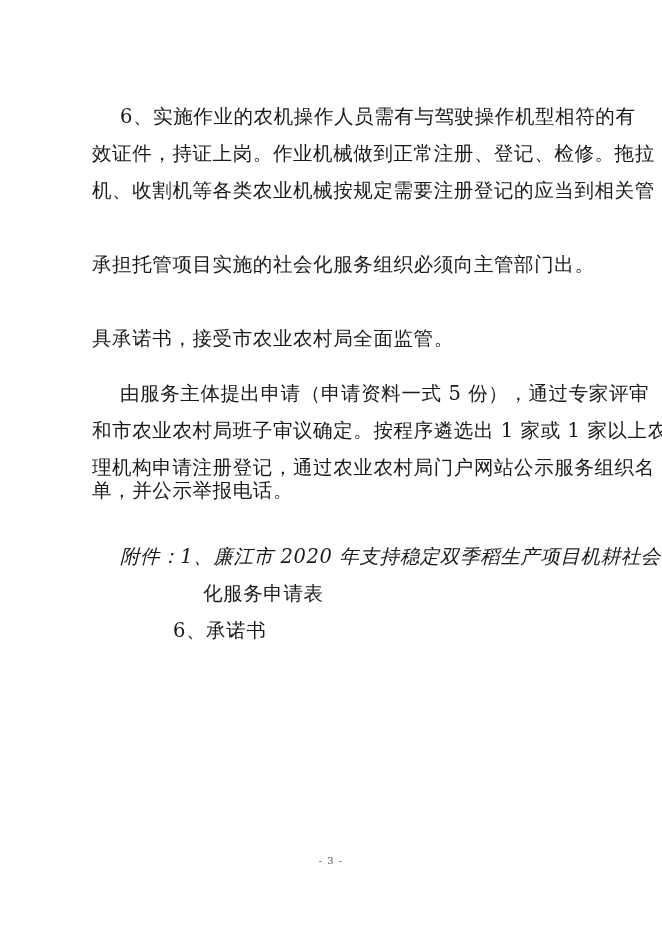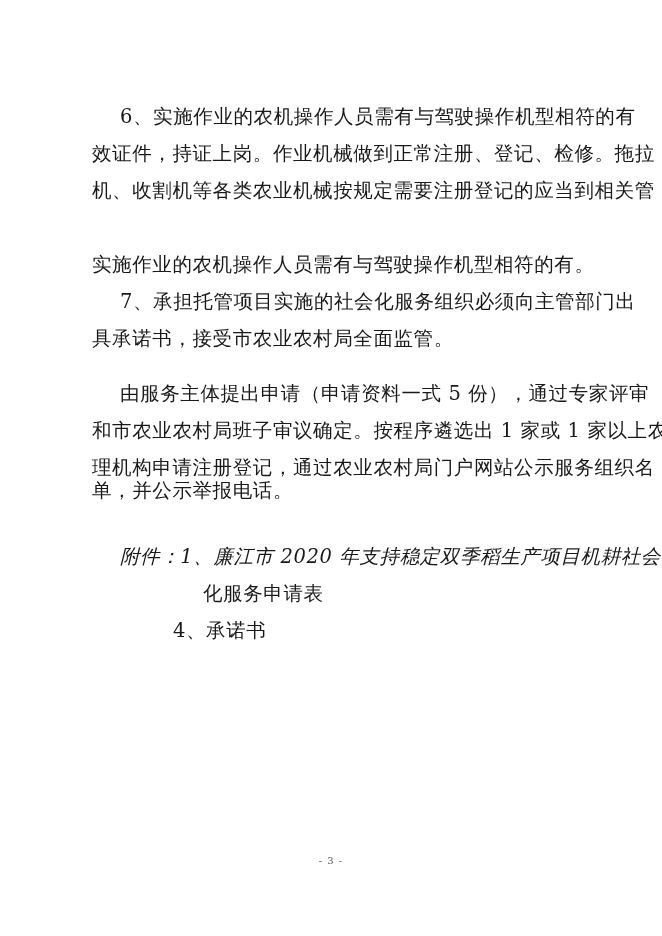--- a/index.html
+++ b/index.html
@@ -12,29 +12,28 @@
   .footer { position: absolute; top: 855px; left: 0; width: 662px; text-align: center;
             font-size: 10px; color: #555; letter-spacing: 1px; }
 </style>
 </head>
 <body>
 
 <div class="page">
   <div class="line" style="top:105px; left:120px;">6、实施作业的农机操作人员需有与驾驶操作机型相符的有</div>
   <div class="line" style="top:142px;">效证件，持证上岗。作业机械做到正常注册、登记、检修。拖拉</div>
   <div class="line" style="top:179px;">机、收割机等各类农业机械按规定需要注册登记的应当到相关管</div>
-  <div class="line" style="top:253px;">实施作业的农机操作人员需有与驾驶操作机型相符的有。</div>
+  <div class="line" style="top:253px;">承担托管项目实施的社会化服务组织必须向主管部门出。</div>
 
-  <div class="line" style="top:290px; left:120px;">7、承担托管项目实施的社会化服务组织必须向主管部门出</div>
   <div class="line" style="top:327px;">具承诺书，接受市农业农村局全面监管。</div>
 
 
   <div class="line" style="top:382px; left:120px;">由服务主体提出申请（申请资料一式 5 份），通过专家评审</div>
   <div class="line" style="top:419px;text-align:right;">和市农业农村局班子审议确定。按程序遴选出 1 家或 1 家以上农</div>
   <div class="line" style="top:456px;">理机构申请注册登记，通过农业农村局门户网站公示服务组织名</div>
   <div class="line" style="top:479px;">单，并公示举报电话。</div>
 
   <div class="line" style="top:545px; left:120px;font-style:italic;">附件：1、廉江市 2020 年支持稳定双季稻生产项目机耕社会</div>
   <div class="line" style="top:582px; left:203px;">化服务申请表</div>
-  <div class="line" style="top:619px; left:173px;">4、承诺书</div>
+  <div class="line" style="top:619px; left:173px;">6、承诺书</div>
 
   <div class="footer">- 3 -</div>
 </div>
 
 </body></html>

